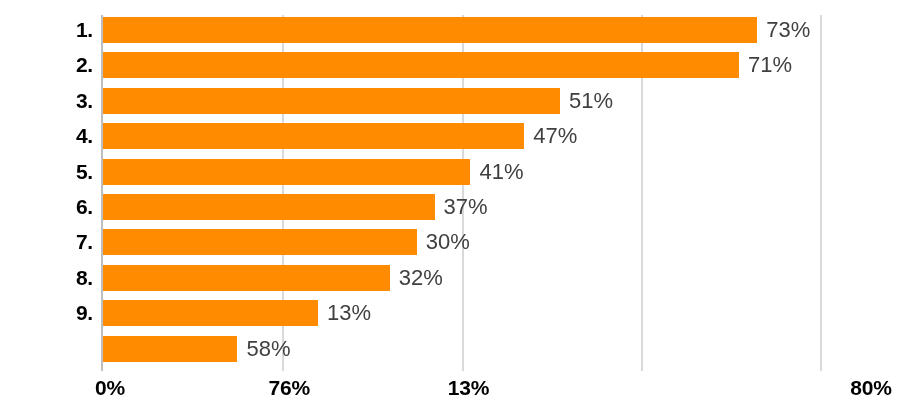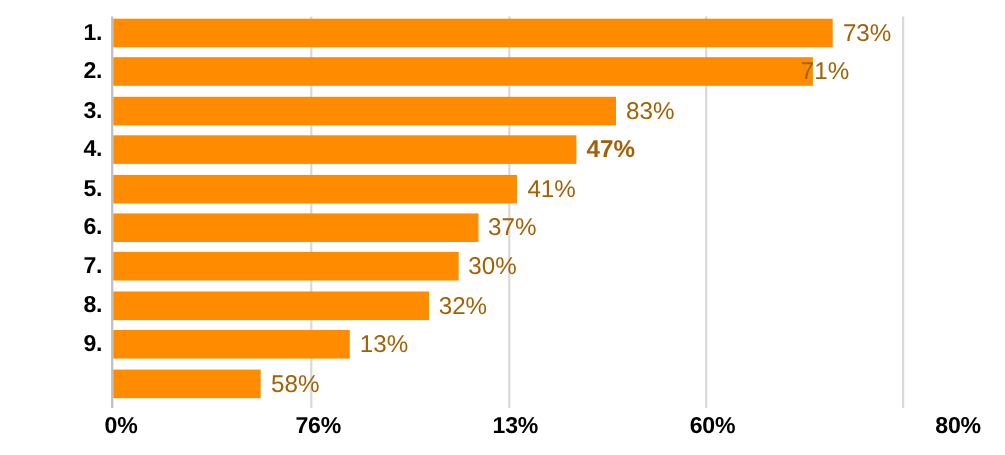--- a/index.html
+++ b/index.html
@@ -77,21 +77,21 @@
     background: #ff8c00;
   }
 
   .bar-value {
     position: absolute;
     top: 0;
     height: 26px;
     line-height: 26px;
     font-size: 22px;
     font-weight: normal;
-    color: #a16207;
+    color: #404040;
     white-space: nowrap;
     padding-left: 9px;
   }
 
   #x-axis {
     position: absolute;
     left: 0;
     top: 371px;
     width: 914px;
     height: 43px;
@@ -125,31 +125,31 @@
     <div class="axis-line"></div>
     <div id="bars">
         <div class="bar-row" style="top: 17px;">
           <div class="cat-label">1.</div>
           <div class="bar" style="width: 654.263px; background: rgb(255, 140, 0);"></div>
           <div class="bar-value" style="left: 757.263px;">73%</div>
         </div>
         <div class="bar-row" style="top: 52.4px;">
           <div class="cat-label">2.</div>
           <div class="bar" style="width: 636.337px; background: rgb(255, 140, 0);"></div>
-          <div class="bar-value" style="left: 719px;">71%</div>
+          <div class="bar-value" style="left: 739px;">71%</div>
         </div>
         <div class="bar-row" style="top: 87.8px;">
           <div class="cat-label">3.</div>
           <div class="bar" style="width: 457.087px; background: rgb(255, 140, 0);"></div>
-          <div class="bar-value" style="left: 560.087px;">83%</div>
+          <div class="bar-value" style="left: 560.087px;">51%</div>
         </div>
         <div class="bar-row" style="top: 123.2px;">
           <div class="cat-label">4.</div>
           <div class="bar" style="width: 421.238px; background: rgb(255, 140, 0);"></div>
-          <div class="bar-value" style="left: 524.237px; font-weight: bold;">47%</div>
+          <div class="bar-value" style="left: 524.237px;">47%</div>
         </div>
         <div class="bar-row" style="top: 158.6px;">
           <div class="cat-label">5.</div>
           <div class="bar" style="width: 367.462px; background: rgb(255, 140, 0);"></div>
           <div class="bar-value" style="left: 470.462px;">41%</div>
         </div>
         <div class="bar-row" style="top: 194px;">
           <div class="cat-label">6.</div>
           <div class="bar" style="width: 331.613px; background: rgb(255, 140, 0);"></div>
           <div class="bar-value" style="left: 434.613px;">37%</div>
@@ -173,17 +173,16 @@
           <div class="bar" style="width: 134.438px; background: rgb(255, 140, 0);"></div>
           <div class="bar-value" style="left: 237.438px;">58%</div>
         </div>
       </div>
   </div>
 
   <div id="x-axis">
       <div class="x-tick-label" style="left: 110px;">0%</div>
       <div class="x-tick-label" style="left: 289.25px;">76%</div>
       <div class="x-tick-label" style="left: 468.5px;">13%</div>
-      <div class="x-tick-label" style="left: 647.75px;">60%</div>
       <div class="x-tick-label" style="left: 871px;">80%</div>
     </div>
 
 </div>
 
 </body></html>

